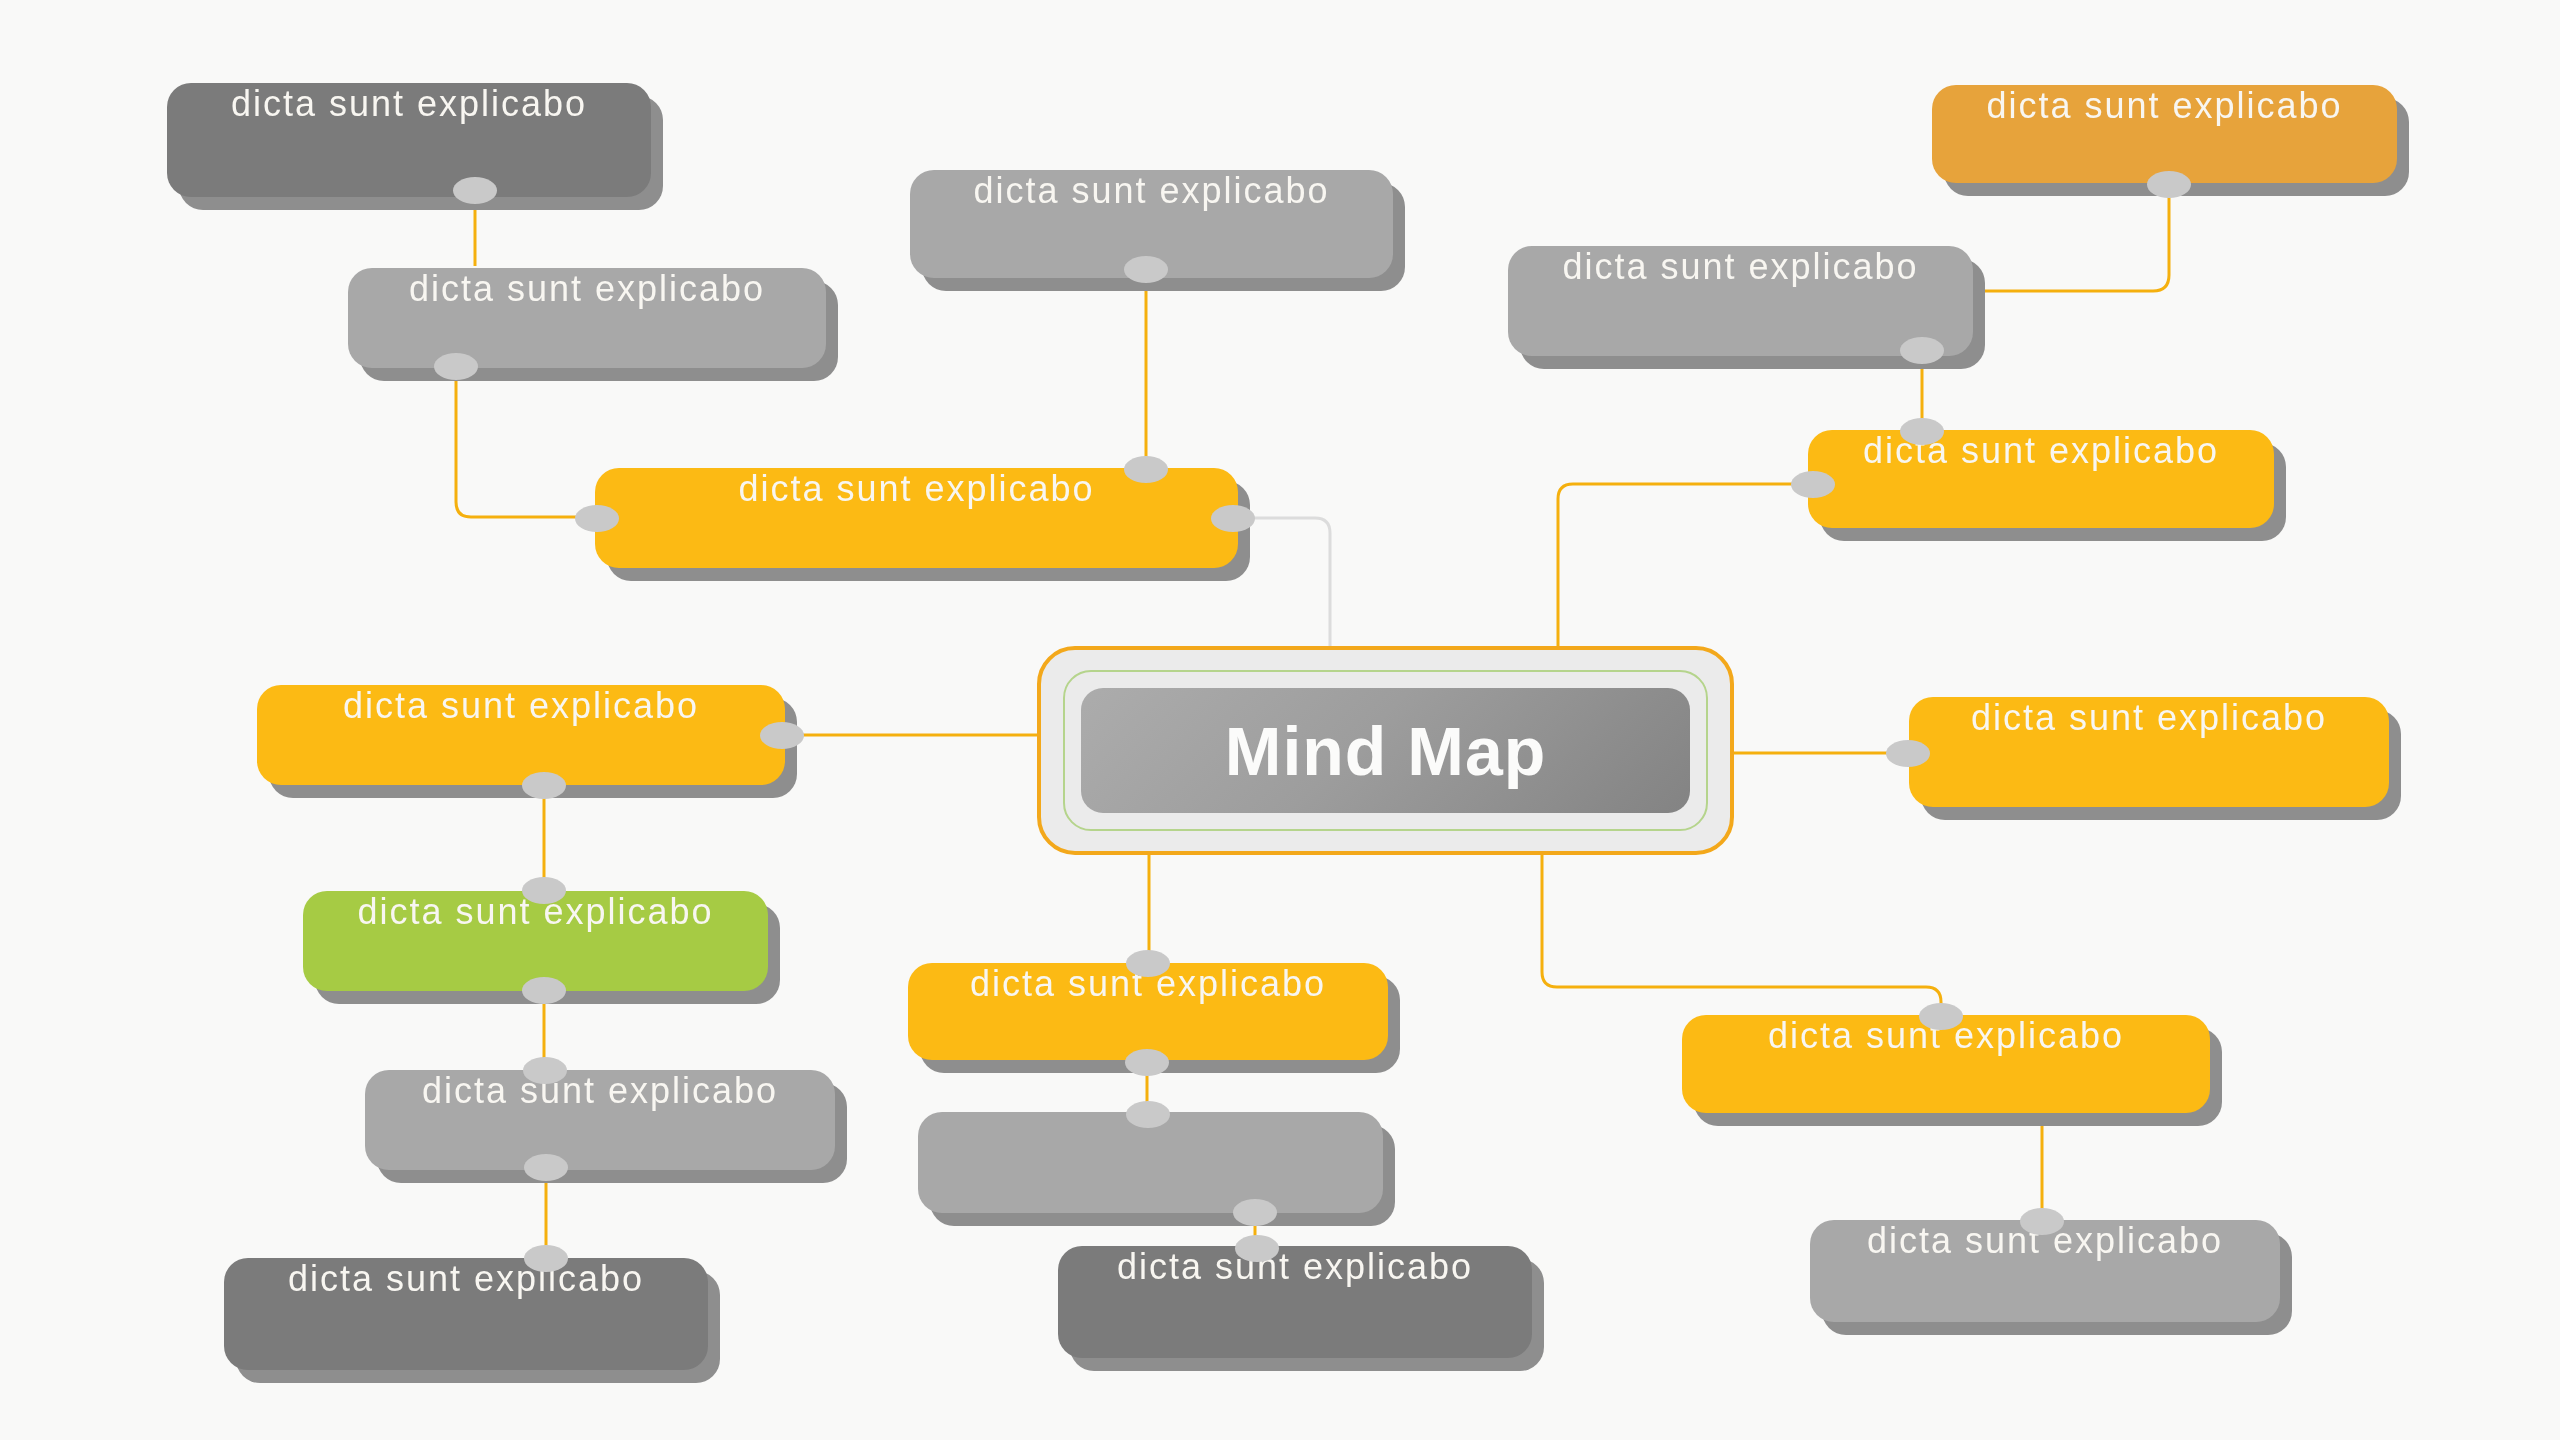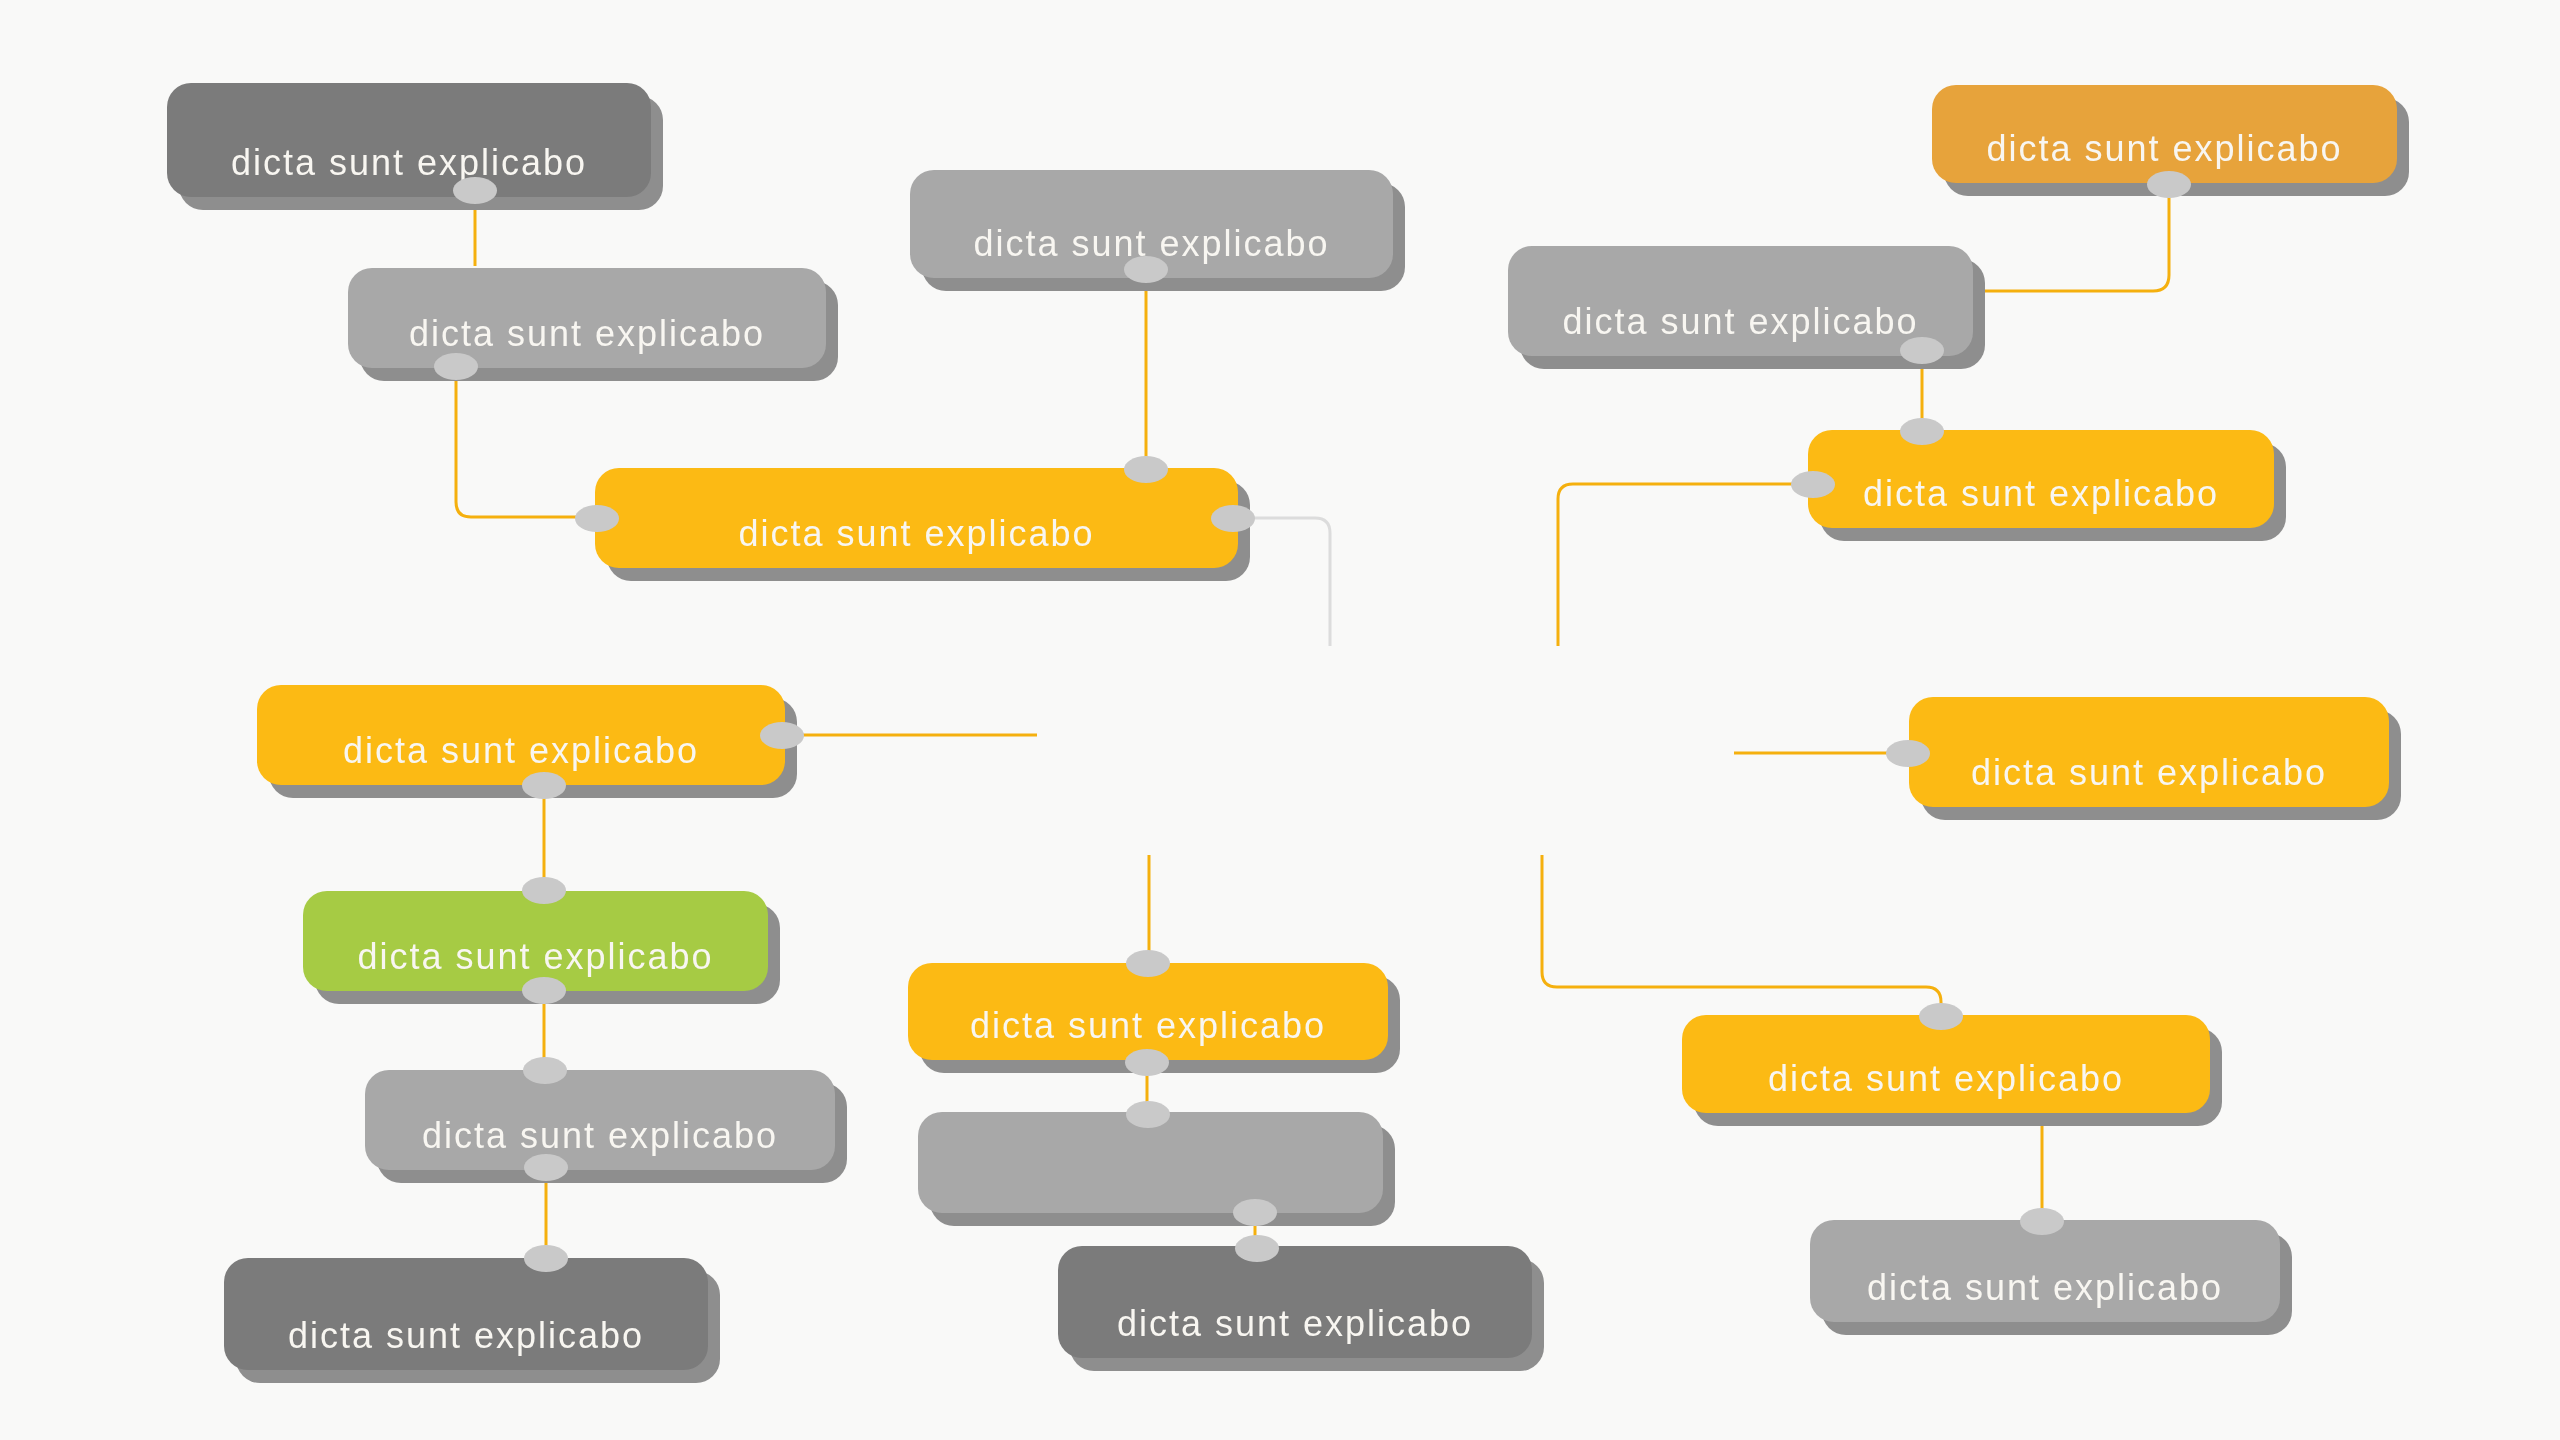--- a/index.html
+++ b/index.html
@@ -9,21 +9,21 @@
     font-family:"Liberation Sans", sans-serif;
     overflow:hidden;
   }
   #canvas{position:relative;width:2560px;height:1440px;}
   #wires{position:absolute;left:0;top:0;z-index:1;}
   .node{
     position:absolute;
     z-index:2;
     border-radius:24px;
     display:flex;
-    align-items:flex-end;
+    align-items:flex-start;
     justify-content:center;
     font-size:36px;
     letter-spacing:2px;
     color:#f8f6f1;
     padding-bottom:13px;
     box-sizing:border-box;
     box-shadow:12px 13px 0 #8e8e8e;
   }
   .node.yellow{background:#fcba14;}
   .node.orange{background:#e7a33b;}
@@ -137,20 +137,26 @@
         <span>dicta sunt explicabo</span>
       </div>
       <div class="node yellow" style="left: 1682px; top: 1015px; width: 528px; height: 98px;">
         <span>dicta sunt explicabo</span>
       </div>
       <div class="node gray" style="left: 1810px; top: 1220px; width: 470px; height: 102px;">
         <span>dicta sunt explicabo</span>
       </div>
     </div>
 
+  <div id="central" style="left: 1037px; top: 646px; width: 697px; height: 209px;">
+    <div class="green-ring"></div>
+    <div class="core">
+      <span>Mind Map</span>
+    </div>
+  </div>
 
   <div id="dots-layer">
       <div class="dot" style="left: 475px; top: 190px;"></div>
       <div class="dot" style="left: 456px; top: 366px;"></div>
       <div class="dot" style="left: 597px; top: 518px;"></div>
       <div class="dot" style="left: 1146px; top: 469px;"></div>
       <div class="dot" style="left: 1233px; top: 518px;"></div>
       <div class="dot" style="left: 1146px; top: 269px;"></div>
       <div class="dot" style="left: 2169px; top: 184px;"></div>
       <div class="dot" style="left: 1922px; top: 350px;"></div>

